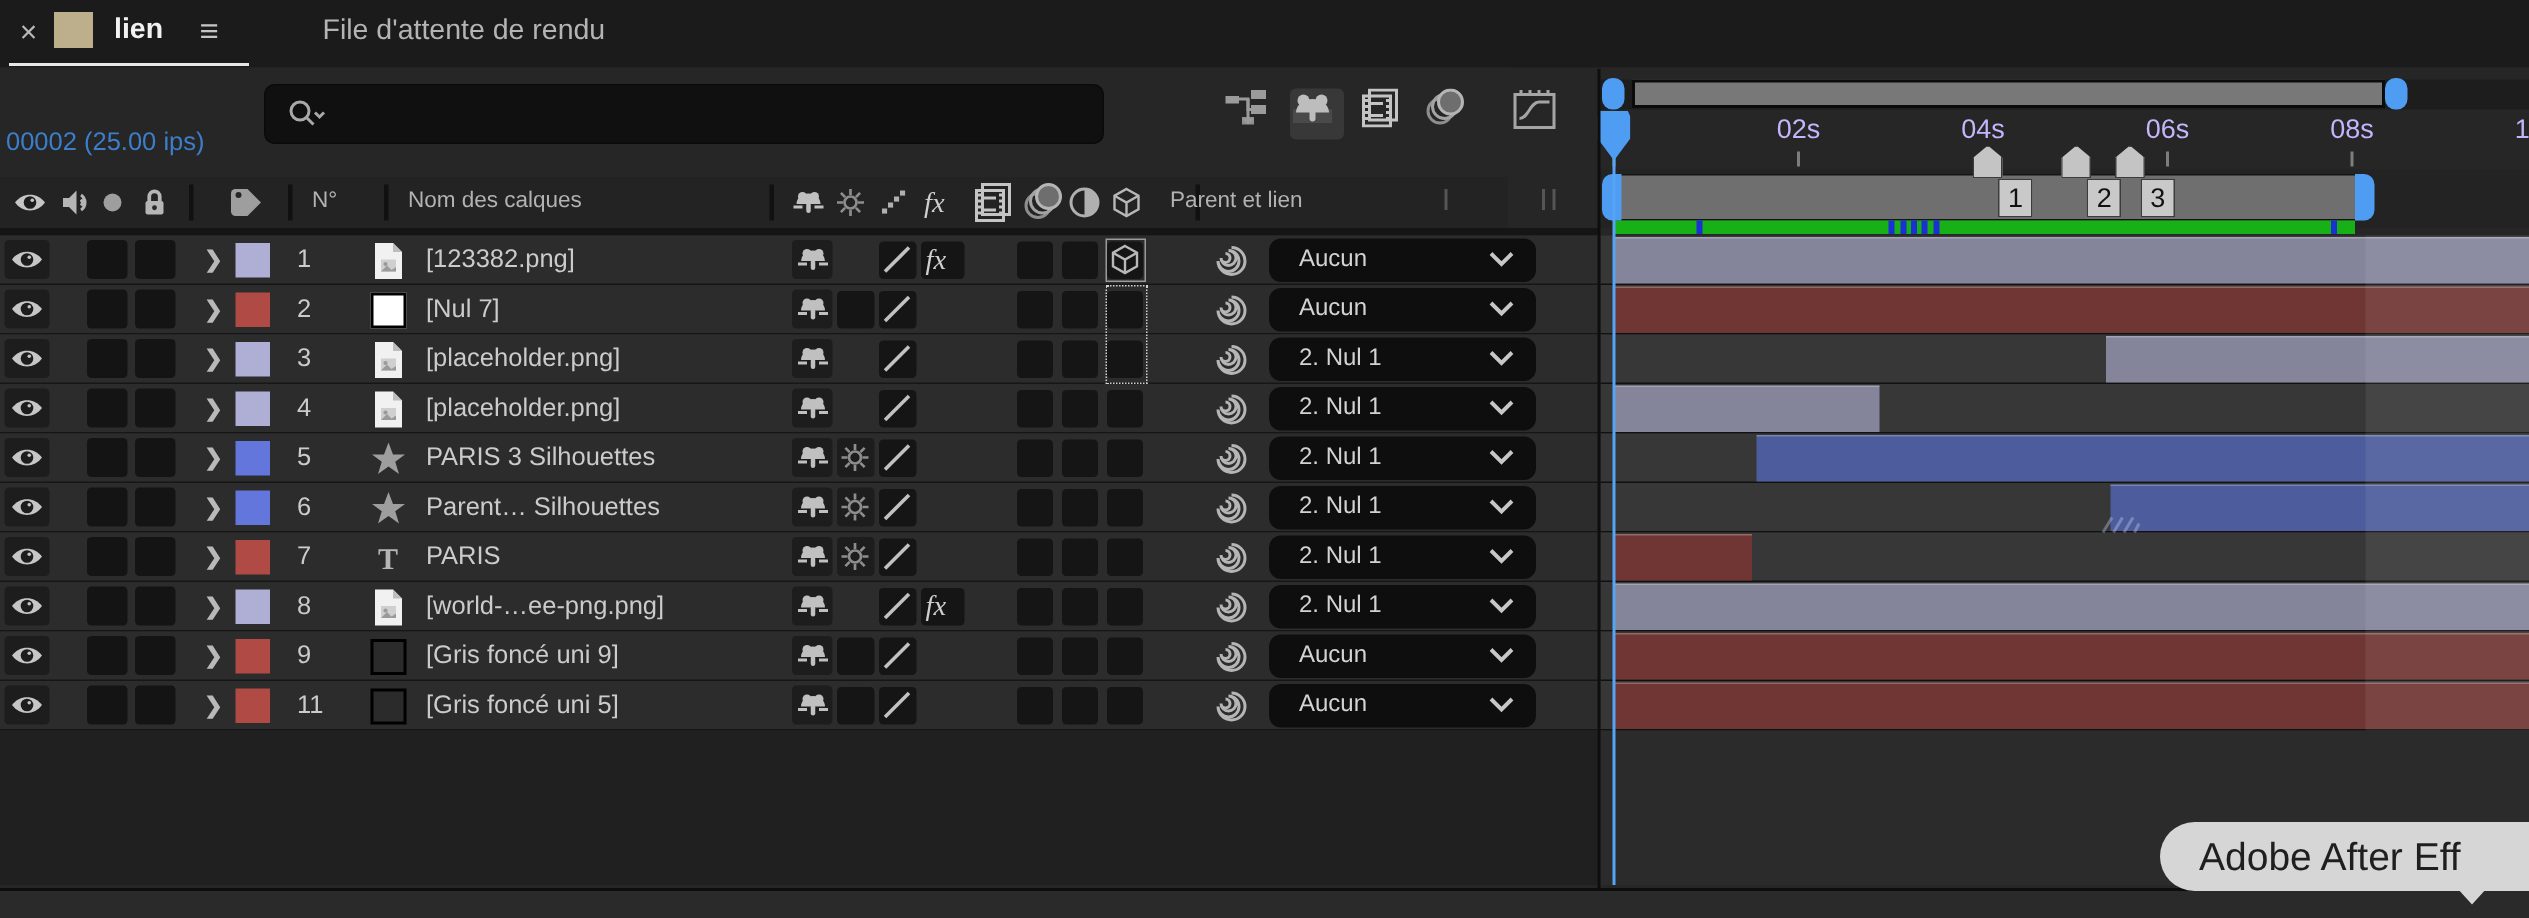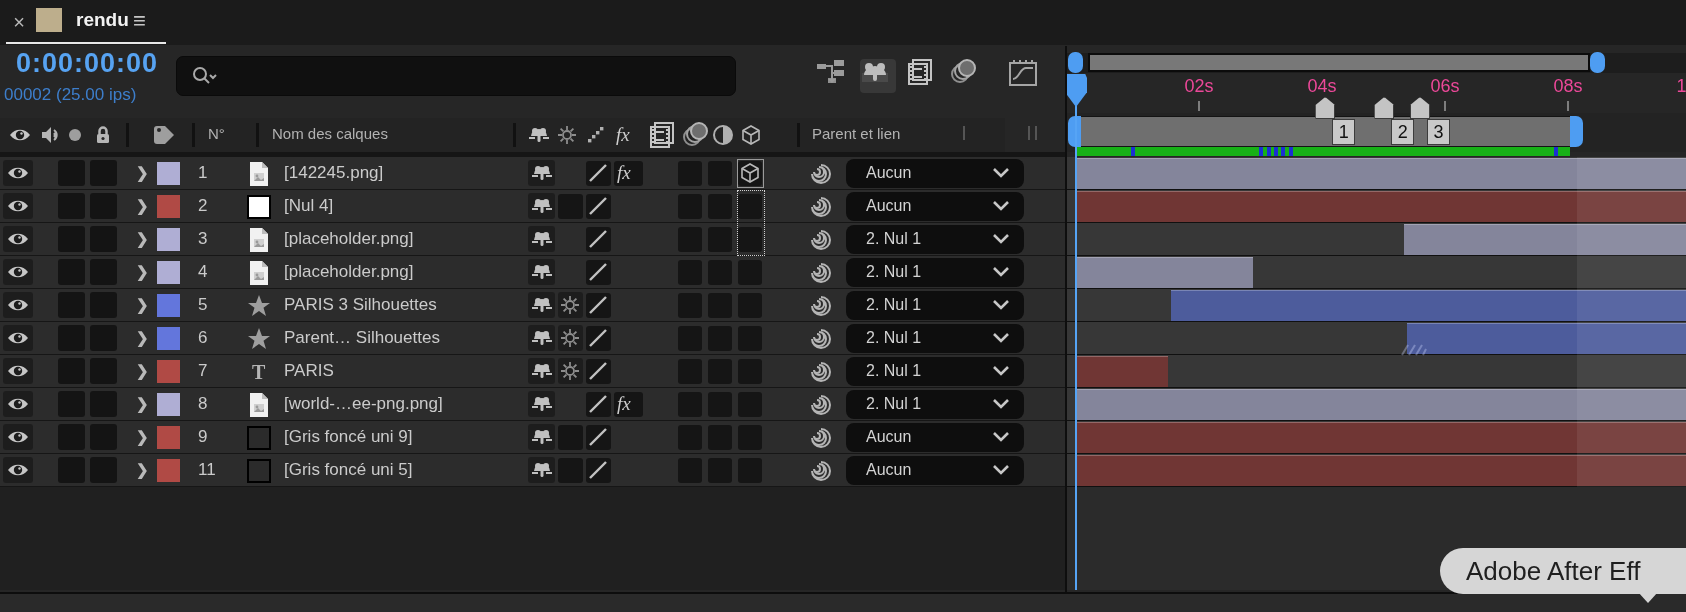--- a/index.html
+++ b/index.html
@@ -58,21 +58,21 @@
   .cube-sel{position:absolute;left:737px;top:2px;width:27px;height:29px;border:1px solid #9a9a9a;box-sizing:border-box;}
   #marquee{left:737px;top:190px;width:28px;height:66px;border:1px dotted #d0d0d0;box-sizing:border-box;z-index:5;}
 
   
   #vdivider{left:1065px;top:46px;width:2px;height:546px;background:#0e0e0e;z-index:6;}
   #timeline{left:1067px;top:0;width:619px;height:592px;background:transparent;}
   #tl-toprow{position:absolute;left:0;top:45px;width:619px;height:73px;background:#262626;}
   #zoombar-track{position:absolute;left:0;top:53px;width:619px;height:20px;background:#1d1d1d;}
   #zoombar{position:absolute;left:21px;top:53px;width:502px;height:19px;background:#787878;border:2px solid #0b0b0b;box-sizing:border-box;}
   .zhandle{position:absolute;top:52px;width:15px;height:21px;background:#4e9df2;border-radius:7px;z-index:3;}
-  .rlabel{position:absolute;top:76px;color:#ec4899;font-size:18px;transform:translateX(-50%);text-align:center;}
+  .rlabel{position:absolute;top:76px;color:#c4b5fd;font-size:18px;transform:translateX(-50%);text-align:center;}
   .rtick{position:absolute;top:101px;width:2px;height:10px;background:#7d7d7d;transform:translateX(-50%);}
   #workrow{position:absolute;left:0;top:113px;width:619px;height:39px;background:#232323;}
   #workarea{position:absolute;left:7px;top:116px;width:503px;height:31px;background:#6f6f6f;border:1px solid #141414;box-sizing:border-box;}
   .wcap{position:absolute;top:116px;width:13px;height:31px;background:#4e9df2;z-index:2;}
   .marker{position:absolute;top:119px;z-index:3;}
   .mhouse{position:absolute;bottom:0;width:20px;height:22px;background:#c4c4c4;border:1px solid #3c3c3c;box-sizing:border-box;
           clip-path:polygon(50% 0,100% 38%,100% 100%,0 100%,0 38%);}
   .mbox{position:absolute;left:17px;top:0;width:23px;height:26px;background:#c9c9c9;border:1px solid #3c3c3c;box-sizing:border-box;
         color:#111;font-size:18px;text-align:center;line-height:24px;}
   #cachebar{position:absolute;left:9px;top:147px;width:494px;height:9px;background:#17b117;}
@@ -97,27 +97,27 @@
                    border-top:11px solid #d6d6d6;z-index:10;}
 </style>
 </head>
 <body>
 
 <div id="stage">
 
   <div id="tabbar" class="abs">
     <div id="tab-close" class="abs">×</div>
     <div id="tab-swatch" class="abs"></div>
-    <div id="tab-title" class="abs">rendu</div>
+    <div id="tab-title" class="abs">lien</div>
     <div id="tab-menu" class="abs">≡</div>
     <div id="tab-underline" class="abs"></div>
+    <div id="tab2" class="abs">File d'attente de rendu</div>
   </div>
 
   <div id="topleft" class="abs">
-    <div id="tc-main" class="abs">0:00:00:00</div>
     <div id="tc-sub" class="abs">00002 (25.00 ips)</div>
     <div id="searchbox" class="abs">
       <span id="search-icon" class="abs icn">
           <svg width="28" height="22" viewBox="0 0 28 22">
             <g stroke="#a9a9a9" stroke-width="2" fill="none">
               <circle cx="9" cy="8" r="6"></circle>
               <path d="M13.5 12.5 L18 17"></path>
               <path d="M19 9 l3 3 l3 -3"></path>
             </g>
           </svg>
@@ -286,21 +286,21 @@
       </span>
    <span class="abs icn" style="left:740px;top:6px">
         <svg width="22" height="22" viewBox="0 0 22 22">
           <g fill="none" stroke="#b8b8b8" stroke-width="1.6">
             <path d="M11 2 L19 6.5 V15.5 L11 20 L3 15.5 V6.5 Z"></path>
             <path d="M3 6.5 L11 11 L19 6.5 M11 11 V20"></path>
           </g>
         </svg>
       </span>
    <div class="abs hdiv" style="left:797px"></div>
-   <span class="abs htxt" style="left:812px">Parent et lien</span>
+   <span class="abs htxt" style="left:780px">Parent et lien</span>
    <div class="abs htick" style="left:963px"></div>
    <div class="abs htick" style="left:1028px"></div>
    <div class="abs htick" style="left:1035px"></div>
     </div>
   <div id="hdr-gap" class="abs"></div>
 
   <div id="left-rows">
       <div class="abs lrow" style="top:157px">
     <div class="cellbtn eyebtn"><span class="icn" style="margin:5px 0 0 3px">
             <svg width="24" height="16" viewBox="0 0 24 16">
@@ -316,21 +316,21 @@
     <div class="rnum">1</div>
     <div class="srcic icn">
           <svg width="22" height="26" viewBox="0 0 22 26">
             <path d="M2 1 h12 l6 6 v18 h-18 z" fill="#f1f1f1"></path>
             <path d="M14 1 l6 6 h-6 z" fill="#bdbdbd"></path>
             <rect x="6" y="12" width="10" height="8" fill="#cfcfcf"></rect>
             <circle cx="9" cy="15" r="1.4" fill="#9a9a9a"></circle>
             <path d="M6 20 l4-4 3 3 3-2 v3 z" fill="#9a9a9a"></path>
           </svg>
         </div>
-    <div class="rname">[142245.png]</div>
+    <div class="rname">[123382.png]</div>
     <div class="cellbtn sw-shy"><span class="icn" style="margin:3px 0 0 3px">
             <svg width="22" height="20" viewBox="0 0 22 20">
               <path d="M3 11 a8 7 0 0 1 16 0 z" fill="#c0c0c0"></path>
               <circle cx="7" cy="6" r="3" fill="#c0c0c0"></circle>
               <circle cx="15" cy="6" r="3" fill="#c0c0c0"></circle>
               <rect x="9.5" y="10" width="3" height="7" rx="1.5" fill="#c0c0c0"></rect>
               <rect x="1" y="12" width="6" height="2" fill="#c0c0c0"></rect>
               <rect x="15" y="12" width="6" height="2" fill="#c0c0c0"></rect>
             </svg>
           </span></div>
@@ -379,21 +379,21 @@
             </svg>
           </span></div>
     <div class="box1"></div>
     <div class="box2"></div>
     <div class="rchev">❯</div>
     <div class="swatch" style="background:#B04A45"></div>
     <div class="rnum">2</div>
     <div class="srcic icn">
           <div style="width:20px;height:20px;background:#ffffff;border:2px solid #000;"></div>
         </div>
-    <div class="rname">[Nul 4]</div>
+    <div class="rname">[Nul 7]</div>
     <div class="cellbtn sw-shy"><span class="icn" style="margin:3px 0 0 3px">
             <svg width="22" height="20" viewBox="0 0 22 20">
               <path d="M3 11 a8 7 0 0 1 16 0 z" fill="#c0c0c0"></path>
               <circle cx="7" cy="6" r="3" fill="#c0c0c0"></circle>
               <circle cx="15" cy="6" r="3" fill="#c0c0c0"></circle>
               <rect x="9.5" y="10" width="3" height="7" rx="1.5" fill="#c0c0c0"></rect>
               <rect x="1" y="12" width="6" height="2" fill="#c0c0c0"></rect>
               <rect x="15" y="12" width="6" height="2" fill="#c0c0c0"></rect>
             </svg>
           </span></div>

